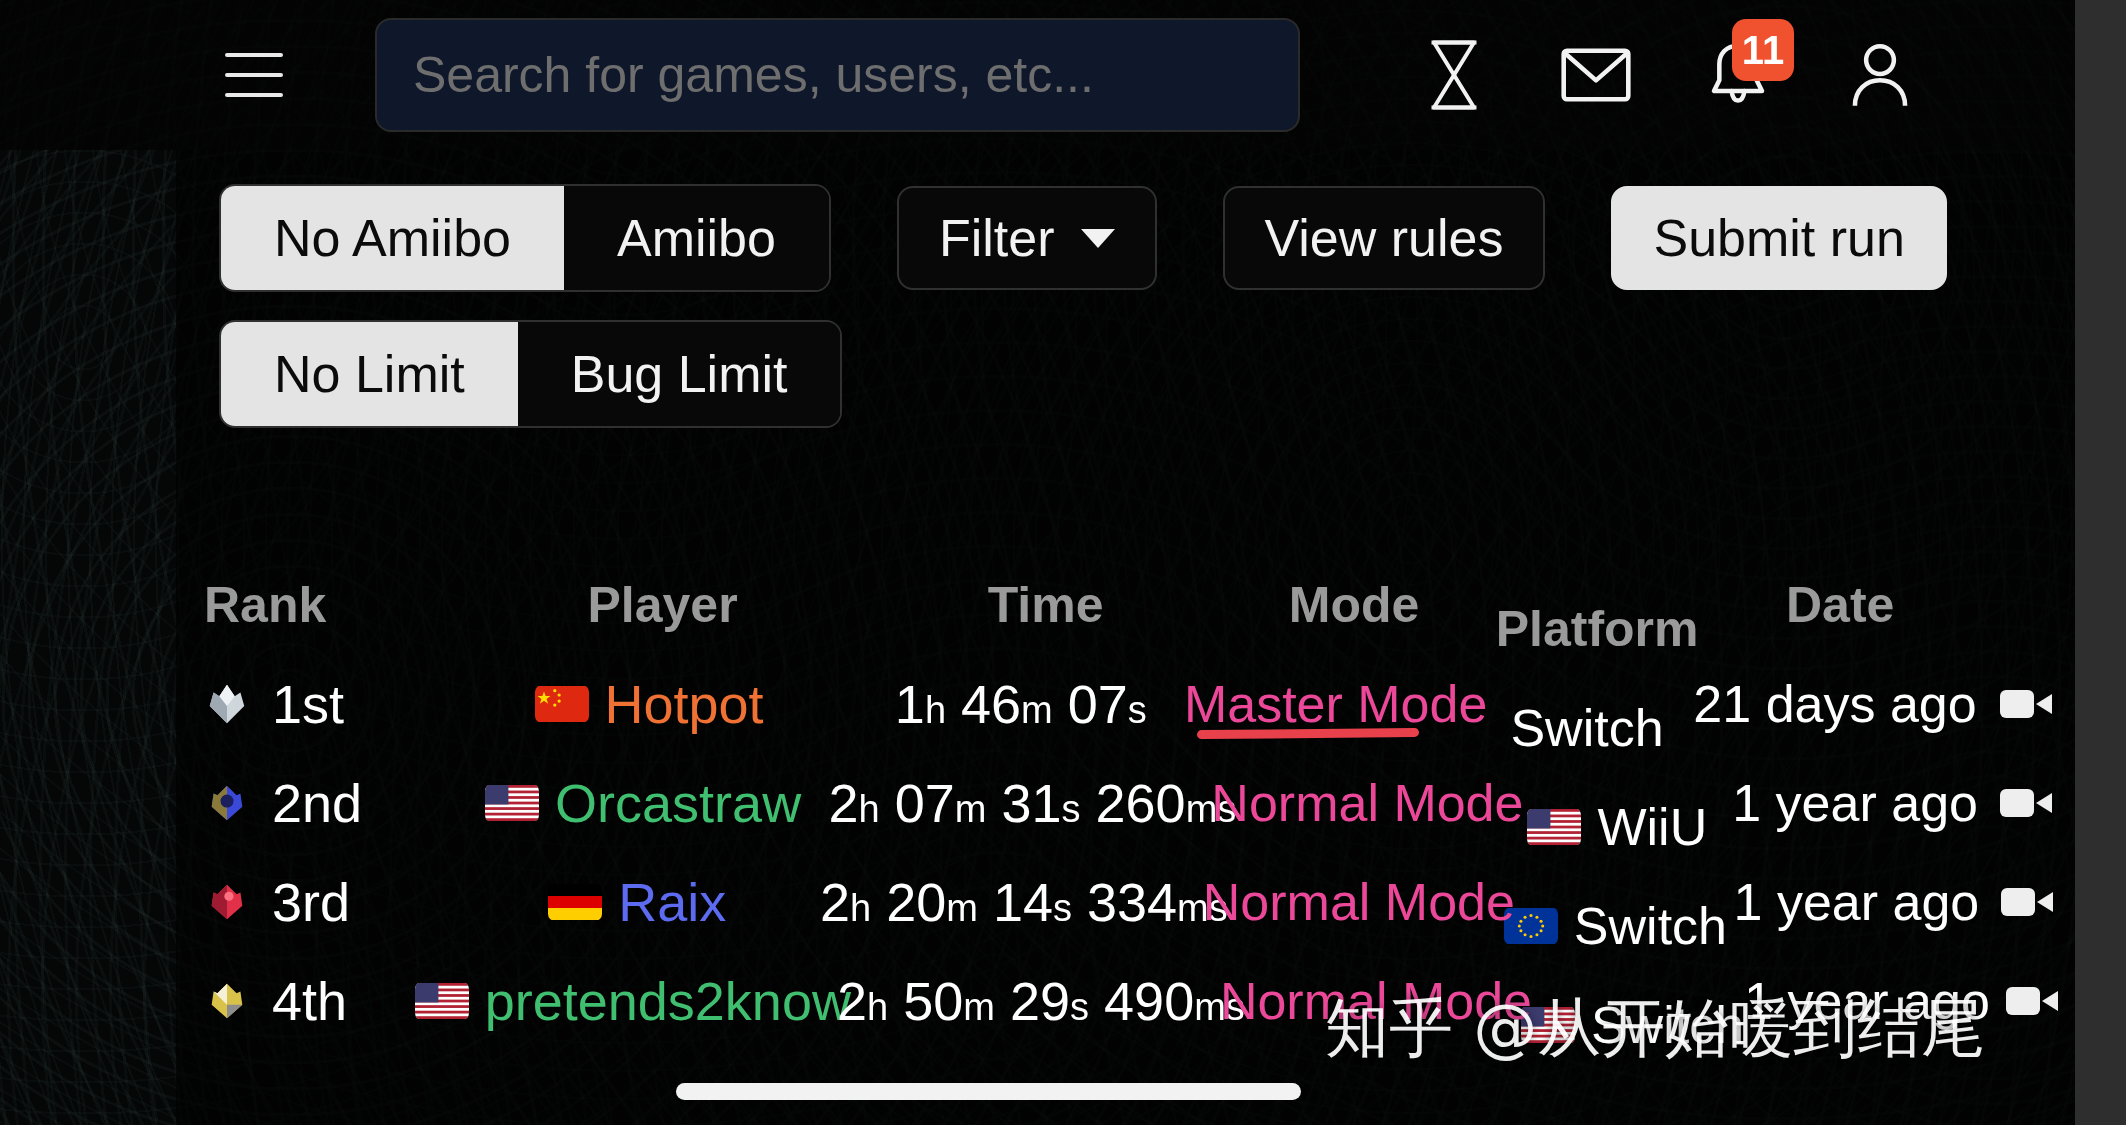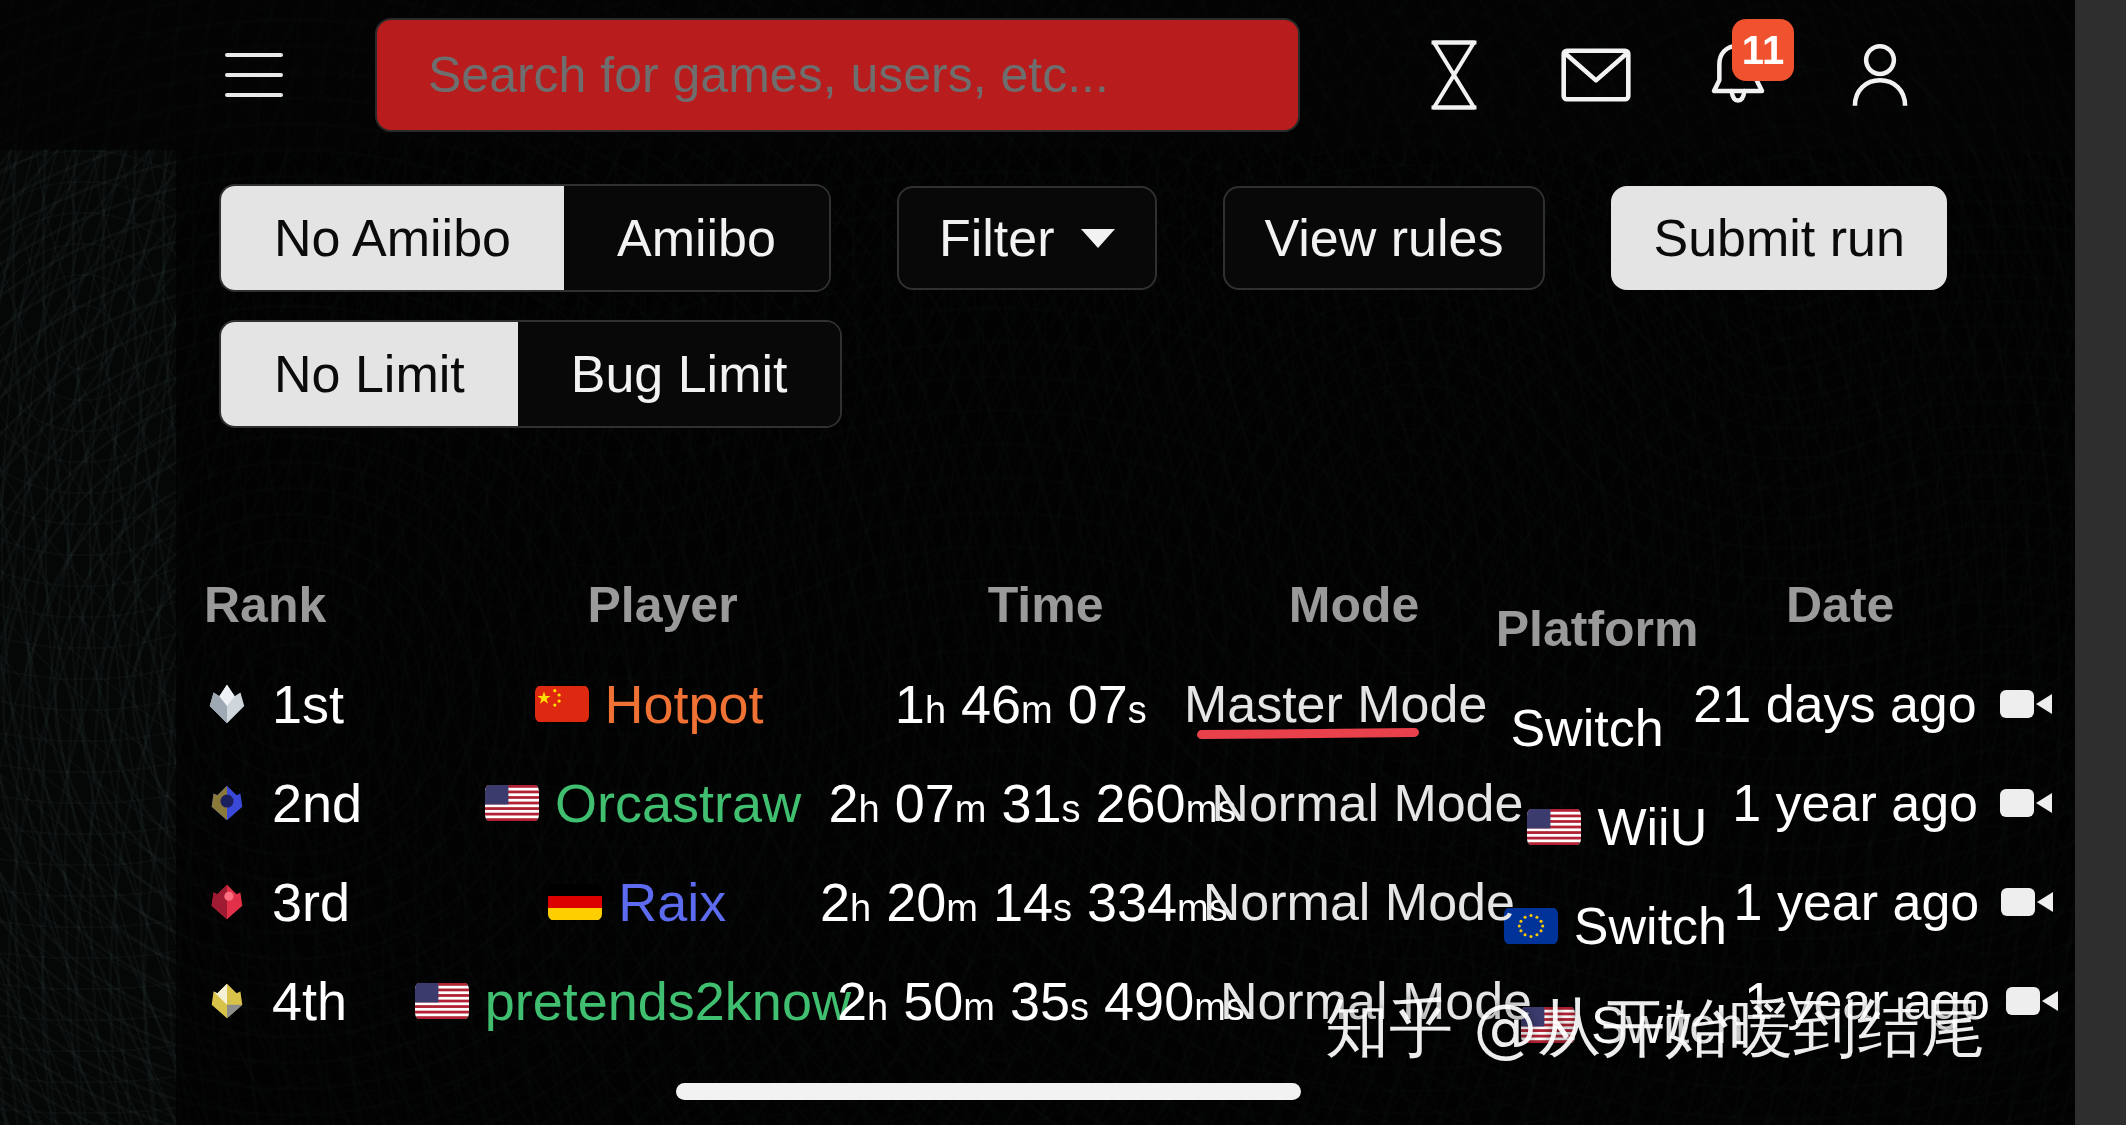--- a/index.html
+++ b/index.html
@@ -61,22 +61,22 @@
     width:58px; height:44px; margin-left:225px;
     display:flex; flex-direction:column; justify-content:space-between;
     cursor:pointer;
   }
   #hamburger span { display:block; height:4px; background:#e9e9e9; border-radius:2px; }
 
   #search-box {
     margin-left:92px;
     width:925px; height:114px;
     border:2px solid #2a2a2a; border-radius:16px;
-    background:#b91c1c;
-    display:flex; align-items:center; padding-left:51px;
+    background:#0f172a;
+    display:flex; align-items:center; padding-left:36px;
   }
   #search-input {
     background:transparent; border:none; outline:none;
     font-family:"Liberation Sans", sans-serif;
     font-size:50px; color:#cfcfcf; width:100%;
   }
   #search-input::placeholder { color:#6e6e6e; }
 
   .header-icon {
     position:relative; margin-left:70px;
@@ -154,21 +154,21 @@
 
   .flag {
     width:54px; height:38px; border-radius:7px; margin-right:16px;
     flex:0 0 auto; overflow:hidden; display:block;
   }
   .pname { font-size:54px; font-weight:400; white-space:nowrap; }
 
   .time-txt { color:#ffffff; font-size:54px; white-space:nowrap; }
   .time-txt .u { font-size:38px; }
 
-  .mode-txt { color:#e5e5e5; font-size:52px; white-space:nowrap; }
+  .mode-txt { color:#ec4899; font-size:52px; white-space:nowrap; }
   .plat-txt { color:#ffffff; font-size:52px; white-space:nowrap; }
   .date-txt { color:#ffffff; font-size:52px; white-space:nowrap; }
 
   .underline-annot {
     position:absolute; left:6px; bottom:-4px; width:222px; height:9px;
     background:#e8414c; border-radius:6px;
     transform:rotate(-0.6deg);
   }
 
   .vid-icon { width:52px; height:38px; }
@@ -443,21 +443,21 @@
           <rect y="6.16" width="30" height="1.54" fill="#b22234"></rect>
           <rect y="9.24" width="30" height="1.54" fill="#b22234"></rect>
           <rect y="12.32" width="30" height="1.54" fill="#b22234"></rect>
           <rect y="15.4" width="30" height="1.54" fill="#b22234"></rect>
           <rect y="18.46" width="30" height="1.54" fill="#b22234"></rect>
           <rect width="13" height="10.8" fill="#3c3b6e"></rect>
         </svg>
         <span class="pname" style="color:#3fbf6f">pretends2know</span>
       </div>
       <div class="c-time">
-        <span class="time-txt"><span>2</span><span class="u">h</span> <span>50</span><span class="u">m</span> <span>35</span><span class="u">s</span> <span>490</span><span class="u">ms</span></span>
+        <span class="time-txt"><span>2</span><span class="u">h</span> <span>50</span><span class="u">m</span> <span>29</span><span class="u">s</span> <span>490</span><span class="u">ms</span></span>
       </div>
       <div class="c-mode">
         <span class="mode-txt">Normal Mode</span>
       </div>
       <div class="c-plat">
         <svg class="flag" viewBox="0 0 30 20">
           <rect width="30" height="20" fill="#ffffff"></rect>
           <rect y="0" width="30" height="1.54" fill="#b22234"></rect>
           <rect y="3.08" width="30" height="1.54" fill="#b22234"></rect>
           <rect y="6.16" width="30" height="1.54" fill="#b22234"></rect>

